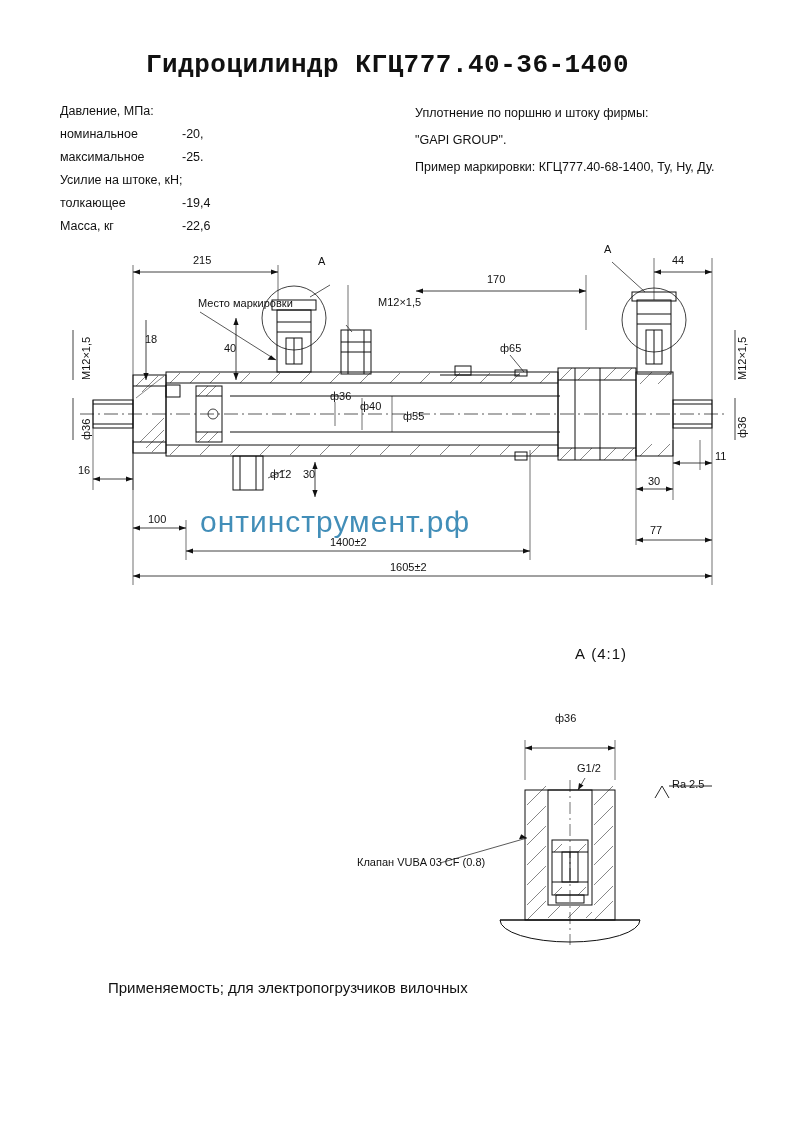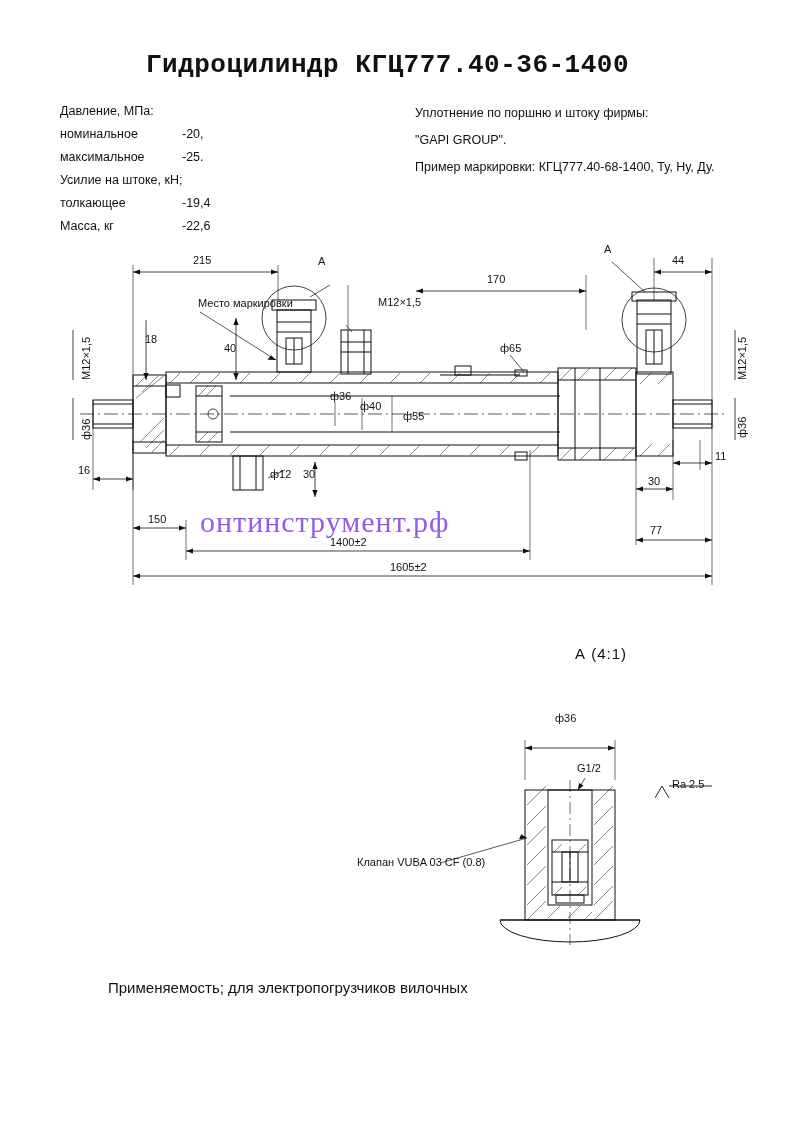--- a/index.html
+++ b/index.html
@@ -52,23 +52,23 @@
     left: 108px;
     font-size: 15px;
     line-height: 26px;
   }
   
   #watermark {
     position: absolute;
     top: 505px;
     left: 200px;
     font-size: 30px;
-    color: #6d28d9;
+    color: #0369a1;
     opacity: 0.75;
-    font-family: Liberation Serif, serif;
+    font-family: Liberation Sans, sans-serif;
     letter-spacing: 1px;
     pointer-events: none;
   }
   
   .dlab {
     position: absolute;
     font-size: 11px;
     white-space: nowrap;
     font-family: "Liberation Sans", sans-serif;
   }
@@ -405,21 +405,21 @@
 
   <div class="dlab" style="top:254px;left:193px;">215</div>
   <div class="dlab" style="top:273px;left:487px;">170</div>
   <div class="dlab" style="top:254px;left:672px;">44</div>
   <div class="dlab" style="top:333px;left:133px;margin-left:12px;">18</div>
   <div class="dlab" style="top:342px;left:224px;">40</div>
   <div class="dlab" style="top:464px;left:78px;">16</div>
   <div class="dlab" style="top:450px;left:715px;">11</div>
   <div class="dlab" style="top:475px;left:648px;">30</div>
   <div class="dlab" style="top:468px;left:303px;">30</div>
-  <div class="dlab" style="top:513px;left:148px;">150</div>
+  <div class="dlab" style="top:513px;left:148px;">100</div>
   <div class="dlab" style="top:524px;left:650px;">77</div>
   <div class="dlab" style="top:536px;left:330px;">1400±2</div>
   <div class="dlab" style="top:561px;left:390px;">1605±2</div>
   <div class="dlab" style="top:468px;left:270px;">ф12</div>
   <div class="dlab" style="top:390px;left:330px;">ф36</div>
   <div class="dlab" style="top:400px;left:360px;">ф40</div>
   <div class="dlab" style="top:410px;left:403px;">ф55</div>
   <div class="dlab" style="top:342px;left:500px;">ф65</div>
 
   <div class="dlab" style="top:296px;left:378px;">M12×1,5</div>

